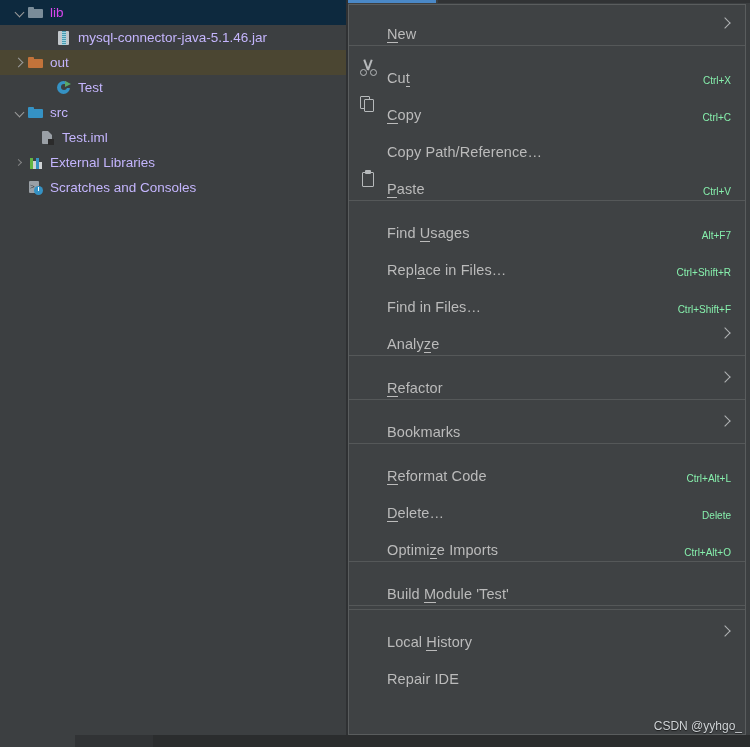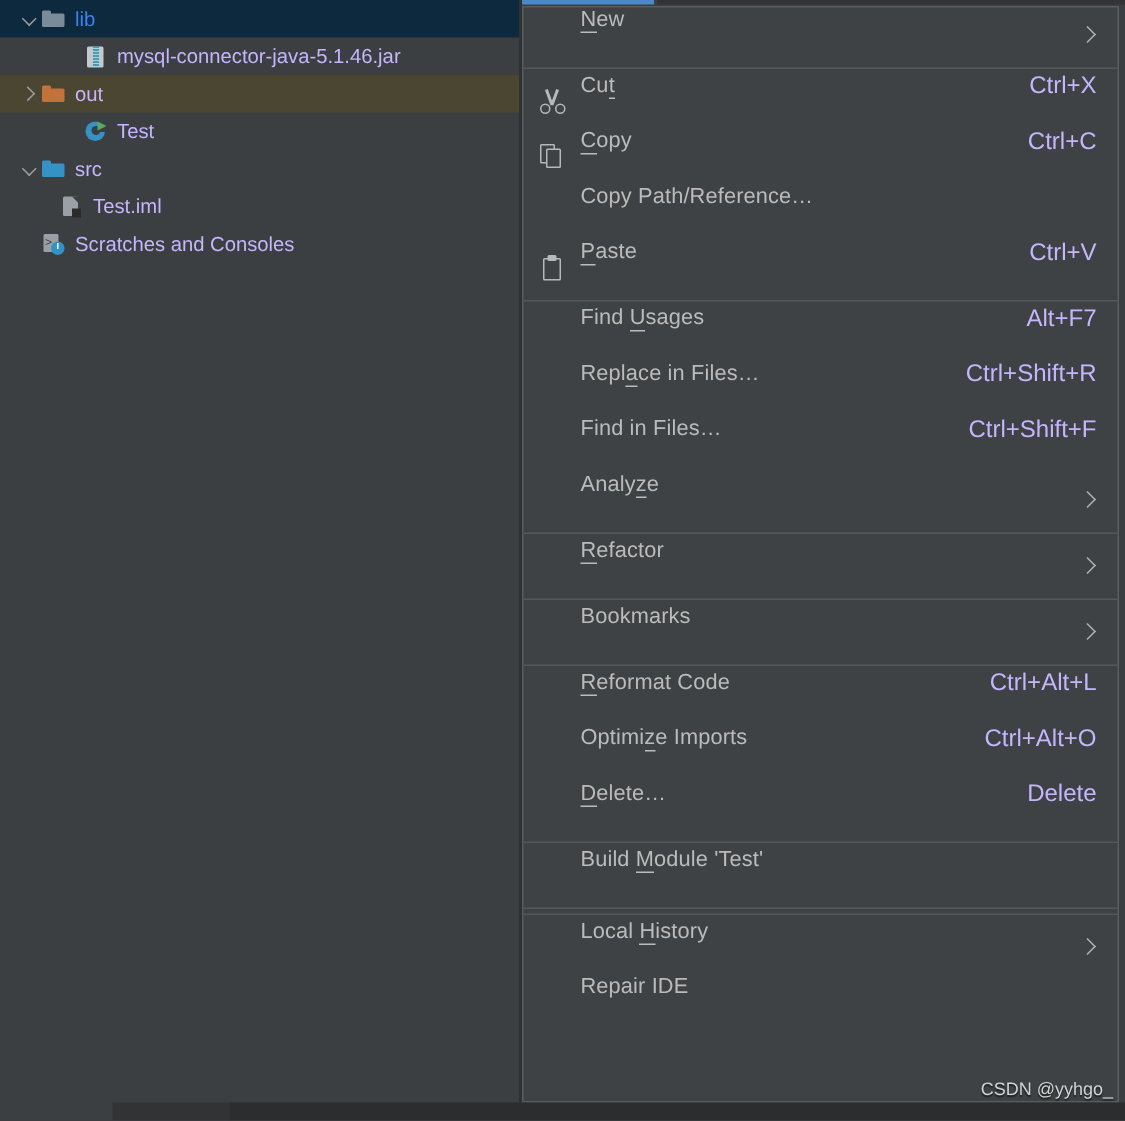--- a/index.html
+++ b/index.html
@@ -32,21 +32,21 @@
     height: 25px;
     display: flex;
     align-items: center;
     white-space: nowrap;
     color: #a9b7c6;
     font-size: 13.5px;
   }
   .tree-row.selected { background: #0d293e; }
   .tree-row.hovered  { background: #4b4632; }
   .tree-label { color: #c4b5fd; }
-  .tree-row.selected .tree-label { color: #3b82f6; }
+  .tree-row.selected .tree-label { color: #d946ef; }
 
   .twisty {
     width: 16px; height: 16px;
     margin-left: 12px;
     flex: 0 0 16px;
     position: relative;
   }
   .twisty::after {
     content: "";
     position: absolute;
@@ -203,21 +203,21 @@
     height: 731px;
     background: #3f4244;
     border: 1px solid #5a5d5e;
     box-sizing: border-box;
     overflow: hidden;
   }
   .menu-item {
     position: relative;
     height: 37px;
     display: flex;
-    align-items: flex-start;
+    align-items: flex-end;
     padding: 0 14px 0 0;
     box-sizing: border-box;
     white-space: nowrap;
   }
   .mi-icon {
     width: 38px;
     flex: 0 0 38px;
     height: 37px;
     position: relative;
   }
@@ -225,22 +225,22 @@
     flex: 1 1 auto;
     color: #bbbbbb;
     font-size: 14.5px;
     letter-spacing: .1px;
   }
   .mi-label u {
     text-decoration: none;
     border-bottom: 1px solid #bbbbbb;
   }
   .mi-shortcut {
-    color: #c4b5fd;
-    font-size: 16px;
+    color: #86efac;
+    font-size: 10px;
     margin-left: 18px;
   }
   .mi-arrow {
     width: 14px;
     flex: 0 0 14px;
     height: 37px;
     position: relative;
     margin-left: 10px;
   }
   .mi-arrow::after {
@@ -363,20 +363,25 @@
     <div class="tree-row">
       <span class="twisty"></span>
       <span class="ticon"><span class="folder blue"><span class="tab"></span><span class="body"></span></span></span>
       <span class="tree-label">src</span>
     </div>
     <div class="tree-row">
       <span style="width:16px;flex:0 0 16px;margin-left:12px"></span>
       <span style="width:12px;flex:0 0 12px"></span>
       <span class="ticon"><span class="imlicon"><span class="page"></span><span class="fold"></span><span class="badge"></span></span></span>
       <span class="tree-label">Test.iml</span>
+    </div>
+    <div class="tree-row">
+      <span class="twisty collapsed tiny"></span>
+      <span class="ticon"><span class="libs"><i></i><i></i><i></i><i></i></span></span>
+      <span class="tree-label">External Libraries</span>
     </div>
     <div class="tree-row">
       <span style="width:16px;flex:0 0 16px;margin-left:12px"></span>
       <span class="ticon"><span class="scratch"><span class="page"></span><span class="arrow">&gt;</span><span class="clock"></span></span></span>
       <span class="tree-label">Scratches and Consoles</span>
     </div>
   </div>
 <div id="panel-edge"></div>
 
 <div id="context-menu">
@@ -454,27 +459,27 @@
       <span class="mi-arrow"></span>
     </div>
     <div class="menu-sep"></div>
     <div class="menu-item">
       <span class="mi-icon"></span>
       <span class="mi-label"><u>R</u>eformat Code</span>
       <span class="mi-shortcut">Ctrl+Alt+L</span>
     </div>
     <div class="menu-item">
       <span class="mi-icon"></span>
+      <span class="mi-label"><u>D</u>elete…</span>
+      <span class="mi-shortcut">Delete</span>
+    </div>
+    <div class="menu-item">
+      <span class="mi-icon"></span>
       <span class="mi-label">Optimi<u>z</u>e Imports</span>
       <span class="mi-shortcut">Ctrl+Alt+O</span>
-    </div>
-    <div class="menu-item">
-      <span class="mi-icon"></span>
-      <span class="mi-label"><u>D</u>elete…</span>
-      <span class="mi-shortcut">Delete</span>
     </div>
     <div class="menu-sep"></div>
     <div class="menu-item">
       <span class="mi-icon"></span>
       <span class="mi-label">Build <u>M</u>odule 'Test'</span>
     </div>
     <div class="menu-sep"></div>
     <div class="menu-sep"></div>
     <div class="menu-item">
       <span class="mi-icon"></span>

